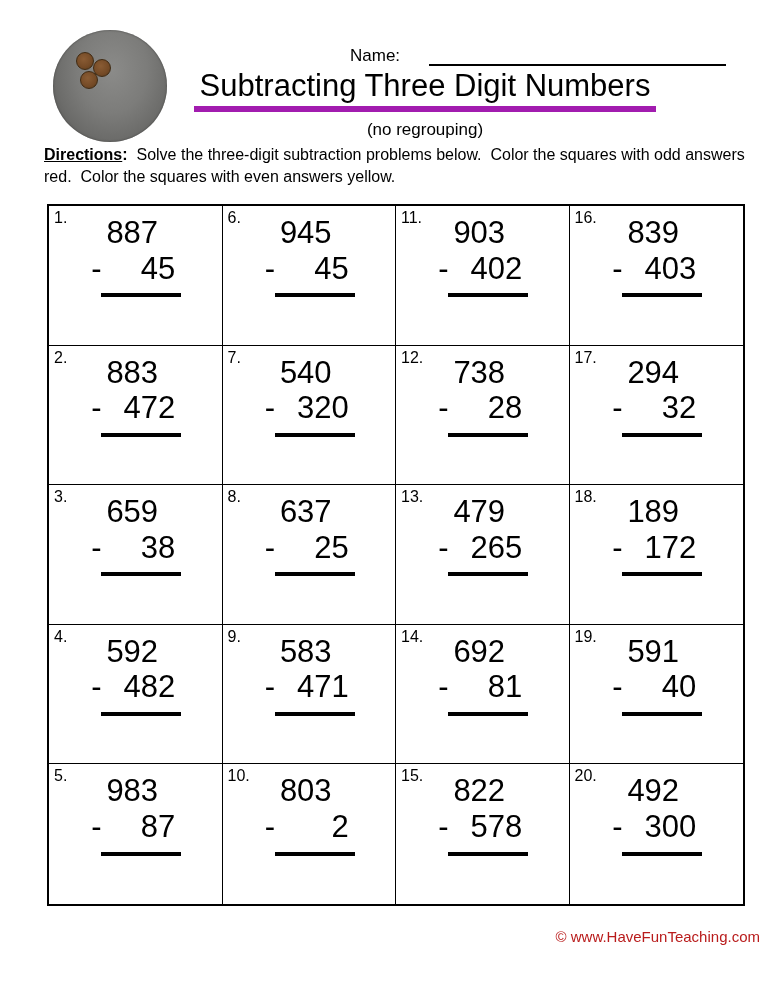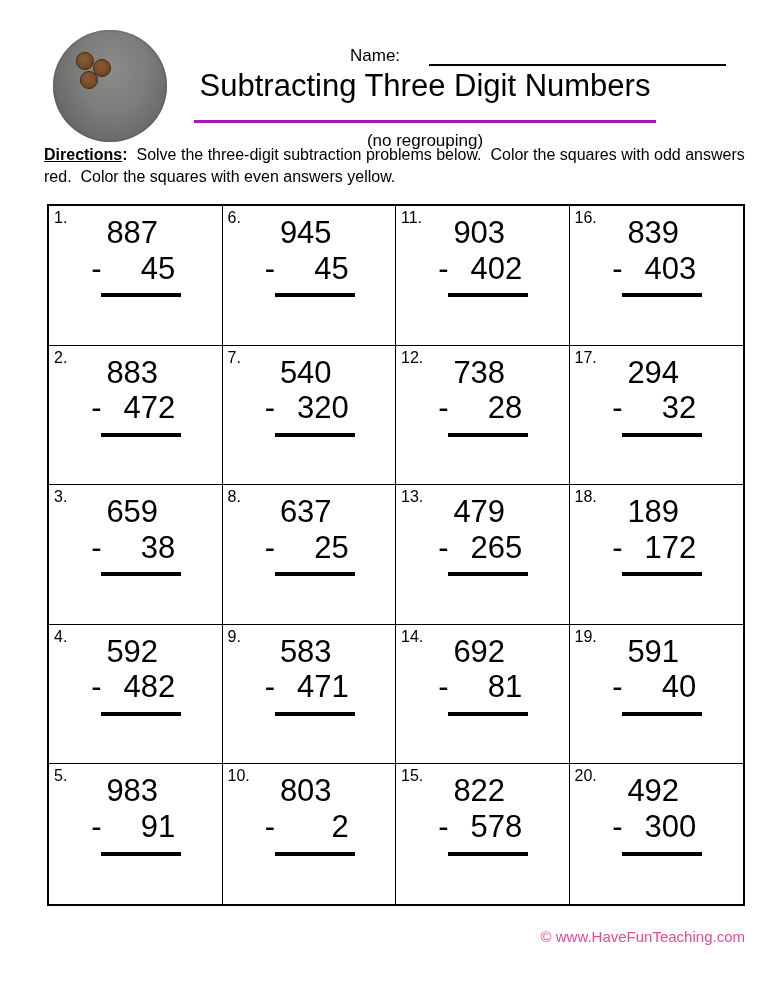--- a/index.html
+++ b/index.html
@@ -17,21 +17,21 @@
     background:radial-gradient(circle at 42% 38%, #8a5c34 0%, #744a26 60%, #573819 100%);
     border:1px solid #402a12;}
   .hole-a{left:23px;top:22px;}
   .hole-b{left:40px;top:29px;}
   .hole-c{left:27px;top:41px;}
   
   .name-row{position:absolute;left:350px;top:46px;display:flex;align-items:flex-end;gap:21px;}
   .name-label{font-size:17px;line-height:1.2;}
   .name-line{width:297px;height:16px;border-bottom:2px solid #000;margin-left:8px;}
   .title-wrap{position:absolute;left:120px;top:70px;width:610px;text-align:center;}
-  .title{display:inline-block;font-size:31px;line-height:1.05;border-bottom:3px solid #a21caf;padding:0 6px 17px;}
+  .title{display:inline-block;font-size:31px;line-height:1.05;border-bottom:6px solid #a21caf;padding:0 6px 3px;}
   .subtitle{font-size:17px;margin-top:8px;}
   
   .directions{position:absolute;left:44px;top:144px;width:705px;font-size:16px;line-height:1.35;white-space:pre-wrap;}
   .dir-label{font-weight:bold;text-decoration:underline;}
   .dir-colon{font-weight:bold;}
   
   .grid{
     position:absolute;left:47px;top:204px;width:698px;height:702px;
     display:grid;grid-template-columns:repeat(4,1fr);grid-template-rows:repeat(5,1fr);
     border:2px solid #000;box-sizing:border-box;
@@ -40,21 +40,21 @@
   .cell:nth-child(4n){border-right:none;}
   .cell:nth-child(n+17){border-bottom:none;}
   .pnum{position:absolute;left:5px;top:3px;font-size:16px;}
   .prob{width:92px;margin:9px auto 0;}
   .minuend{font-size:31px;line-height:1.15;text-align:center;padding-right:6px;}
   .subrow{display:flex;justify-content:space-between;align-items:baseline;font-size:31px;line-height:1.15;}
   .minus{padding-left:2px;}
   .subtrahend{padding-right:6px;}
   .answer-line{height:4px;background:#000;margin:7px 0 0 12px;}
   
-  .footer{position:absolute;left:47px;top:928px;width:698px;text-align:right;font-size:15px;color:#ec4899;}
+  .footer{position:absolute;left:62px;top:928px;width:698px;text-align:right;font-size:15px;color:#b91c1c;}
 </style>
 </head>
 <body>
 
 <div class="ball">
   <span class="hole hole-a"></span>
   <span class="hole hole-b"></span>
   <span class="hole hole-c"></span>
 </div>
 
@@ -250,21 +250,21 @@
       <div class="answer-line"></div>
     </div>
   </div>
 
   <div class="cell">
     <span class="pnum">5.</span>
     <div class="prob">
       <div class="minuend">983</div>
       <div class="subrow">
           <span class="minus">-</span>
-          <span class="subtrahend">91</span>
+          <span class="subtrahend">87</span>
         </div>
       <div class="answer-line"></div>
     </div>
   </div>
   <div class="cell">
     <span class="pnum">10.</span>
     <div class="prob">
       <div class="minuend">803</div>
       <div class="subrow">
           <span class="minus">-</span>

